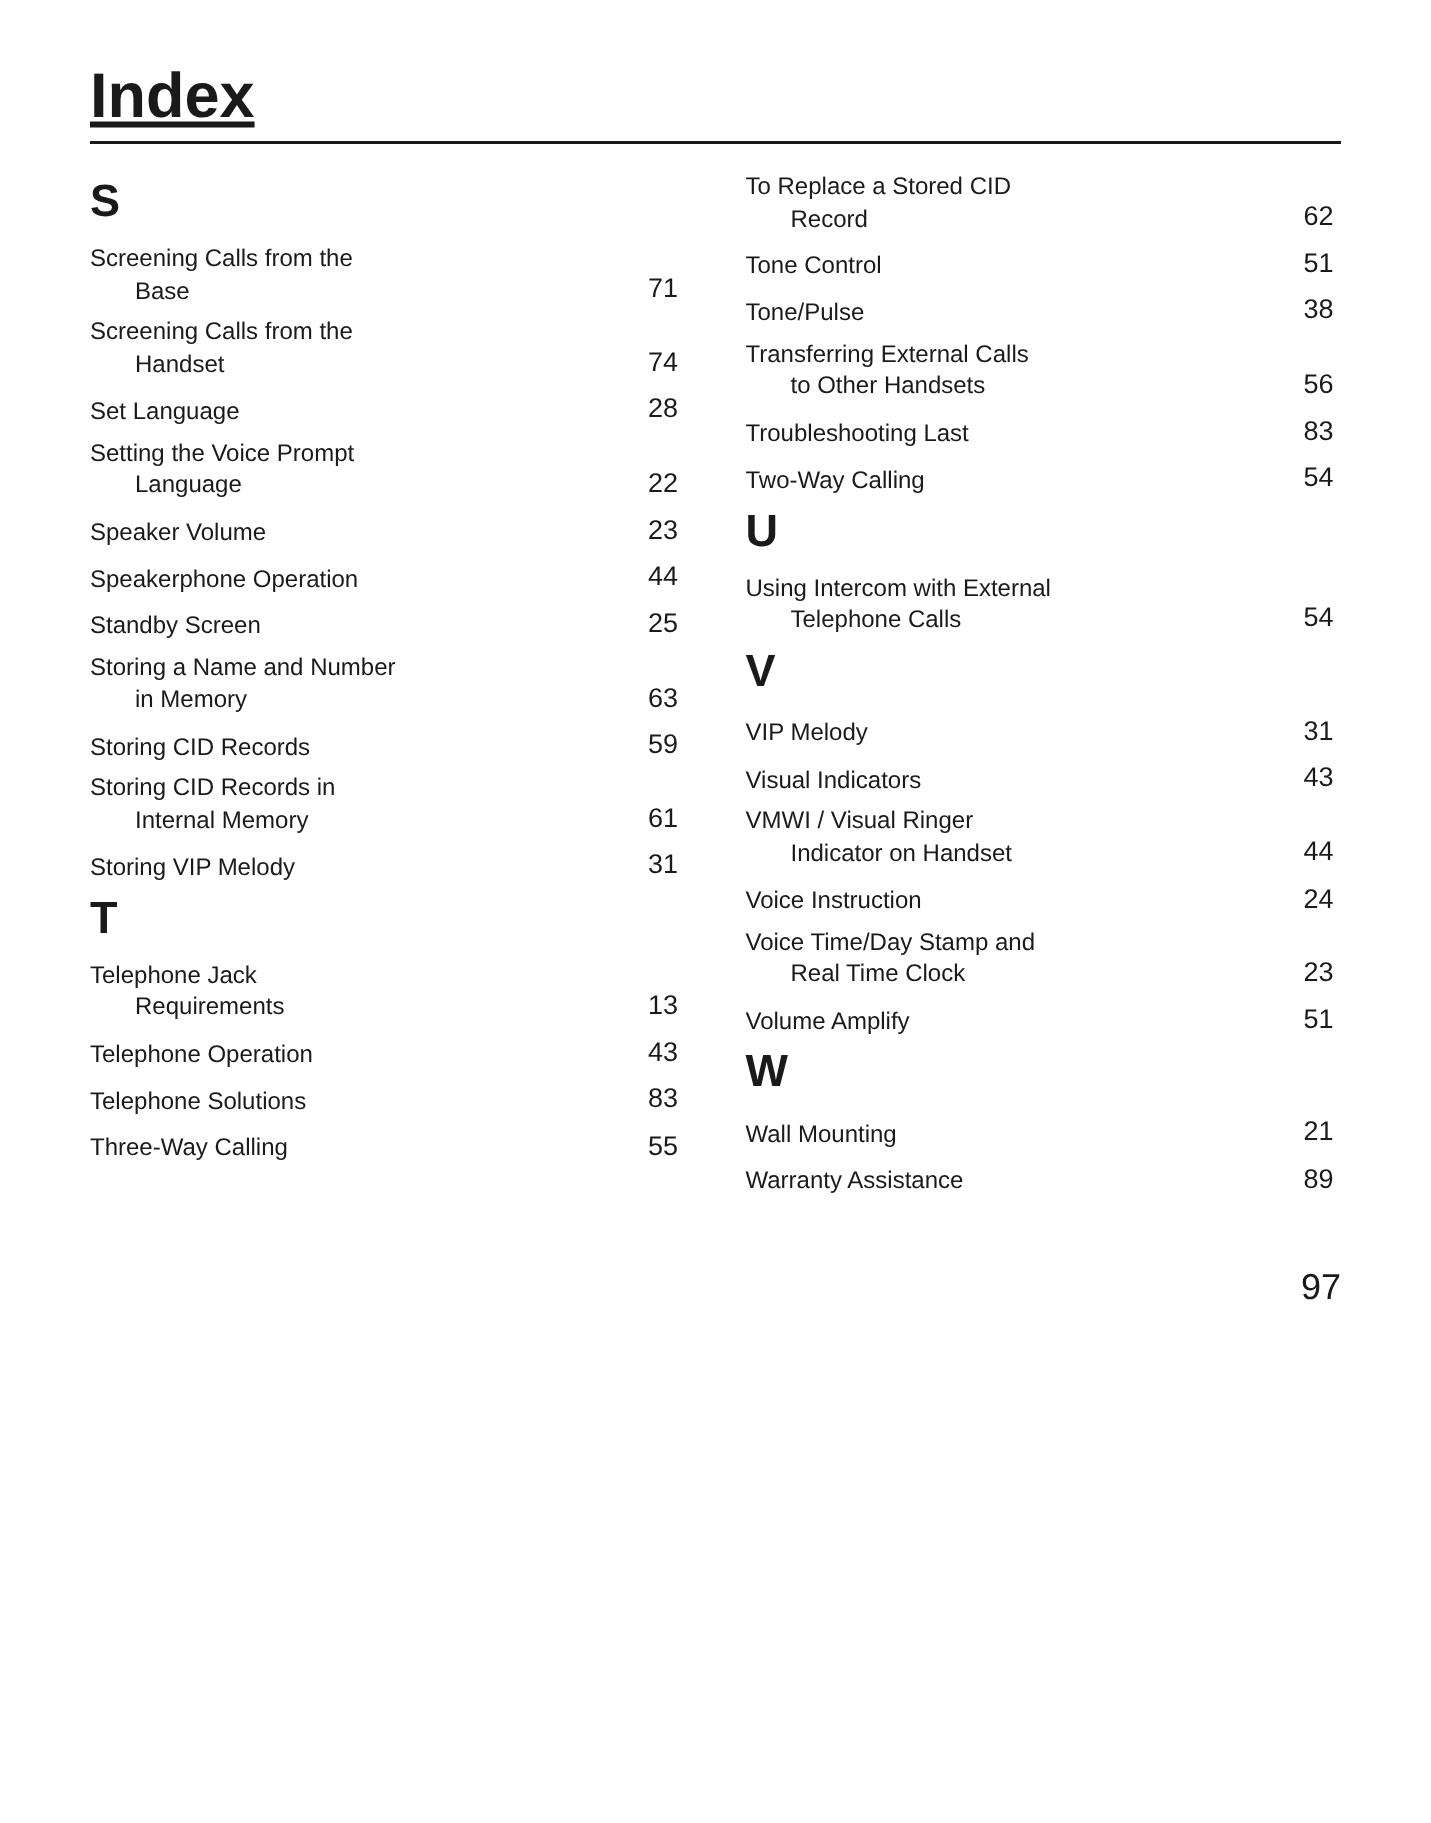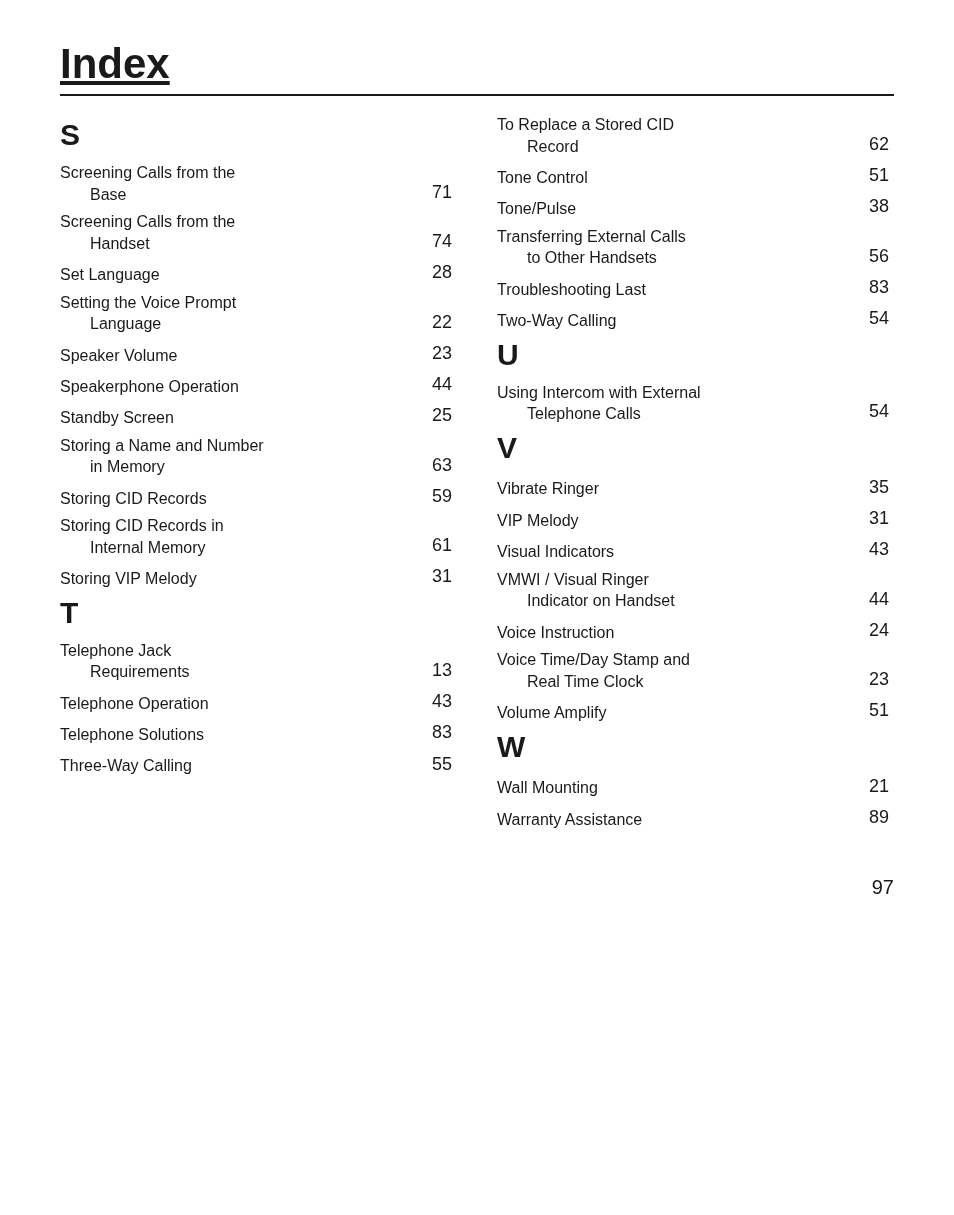--- a/index.html
+++ b/index.html
@@ -71,21 +71,21 @@
     .entry-page {
       font-size: 18px;
       min-width: 30px;
       text-align: center;
       align-self: flex-end;
       padding-bottom: 1px;
     }
 
     .page-footer {
       text-align: right;
-      font-size: 20px;
+      font-size: 24px;
       margin-top: 40px;
     }
   </style>
 </head>
 <body>
 
 <h1 class="page-title">Index</h1>
 <hr class="divider">
 
 <div class="columns-container">
@@ -178,24 +178,20 @@
         <div class="entry-text">Two-Way Calling</div>
         <div class="entry-page">54</div>
       </div>
       <div class="section-letter">U</div>
       <div class="index-entry">
         <div class="entry-text">Using Intercom with External<span class="continuation">Telephone Calls</span></div>
         <div class="entry-page">54</div>
       </div>
       <div class="section-letter">V</div>
       <div class="index-entry">
-        <div class="entry-text">Vibrate Ringer</div>
-        <div class="entry-page">35</div>
-      </div>
-      <div class="index-entry">
         <div class="entry-text">VIP Melody</div>
         <div class="entry-page">31</div>
       </div>
       <div class="index-entry">
         <div class="entry-text">Visual Indicators</div>
         <div class="entry-page">43</div>
       </div>
       <div class="index-entry">
         <div class="entry-text">VMWI / Visual Ringer<span class="continuation">Indicator on Handset</span></div>
         <div class="entry-page">44</div>

